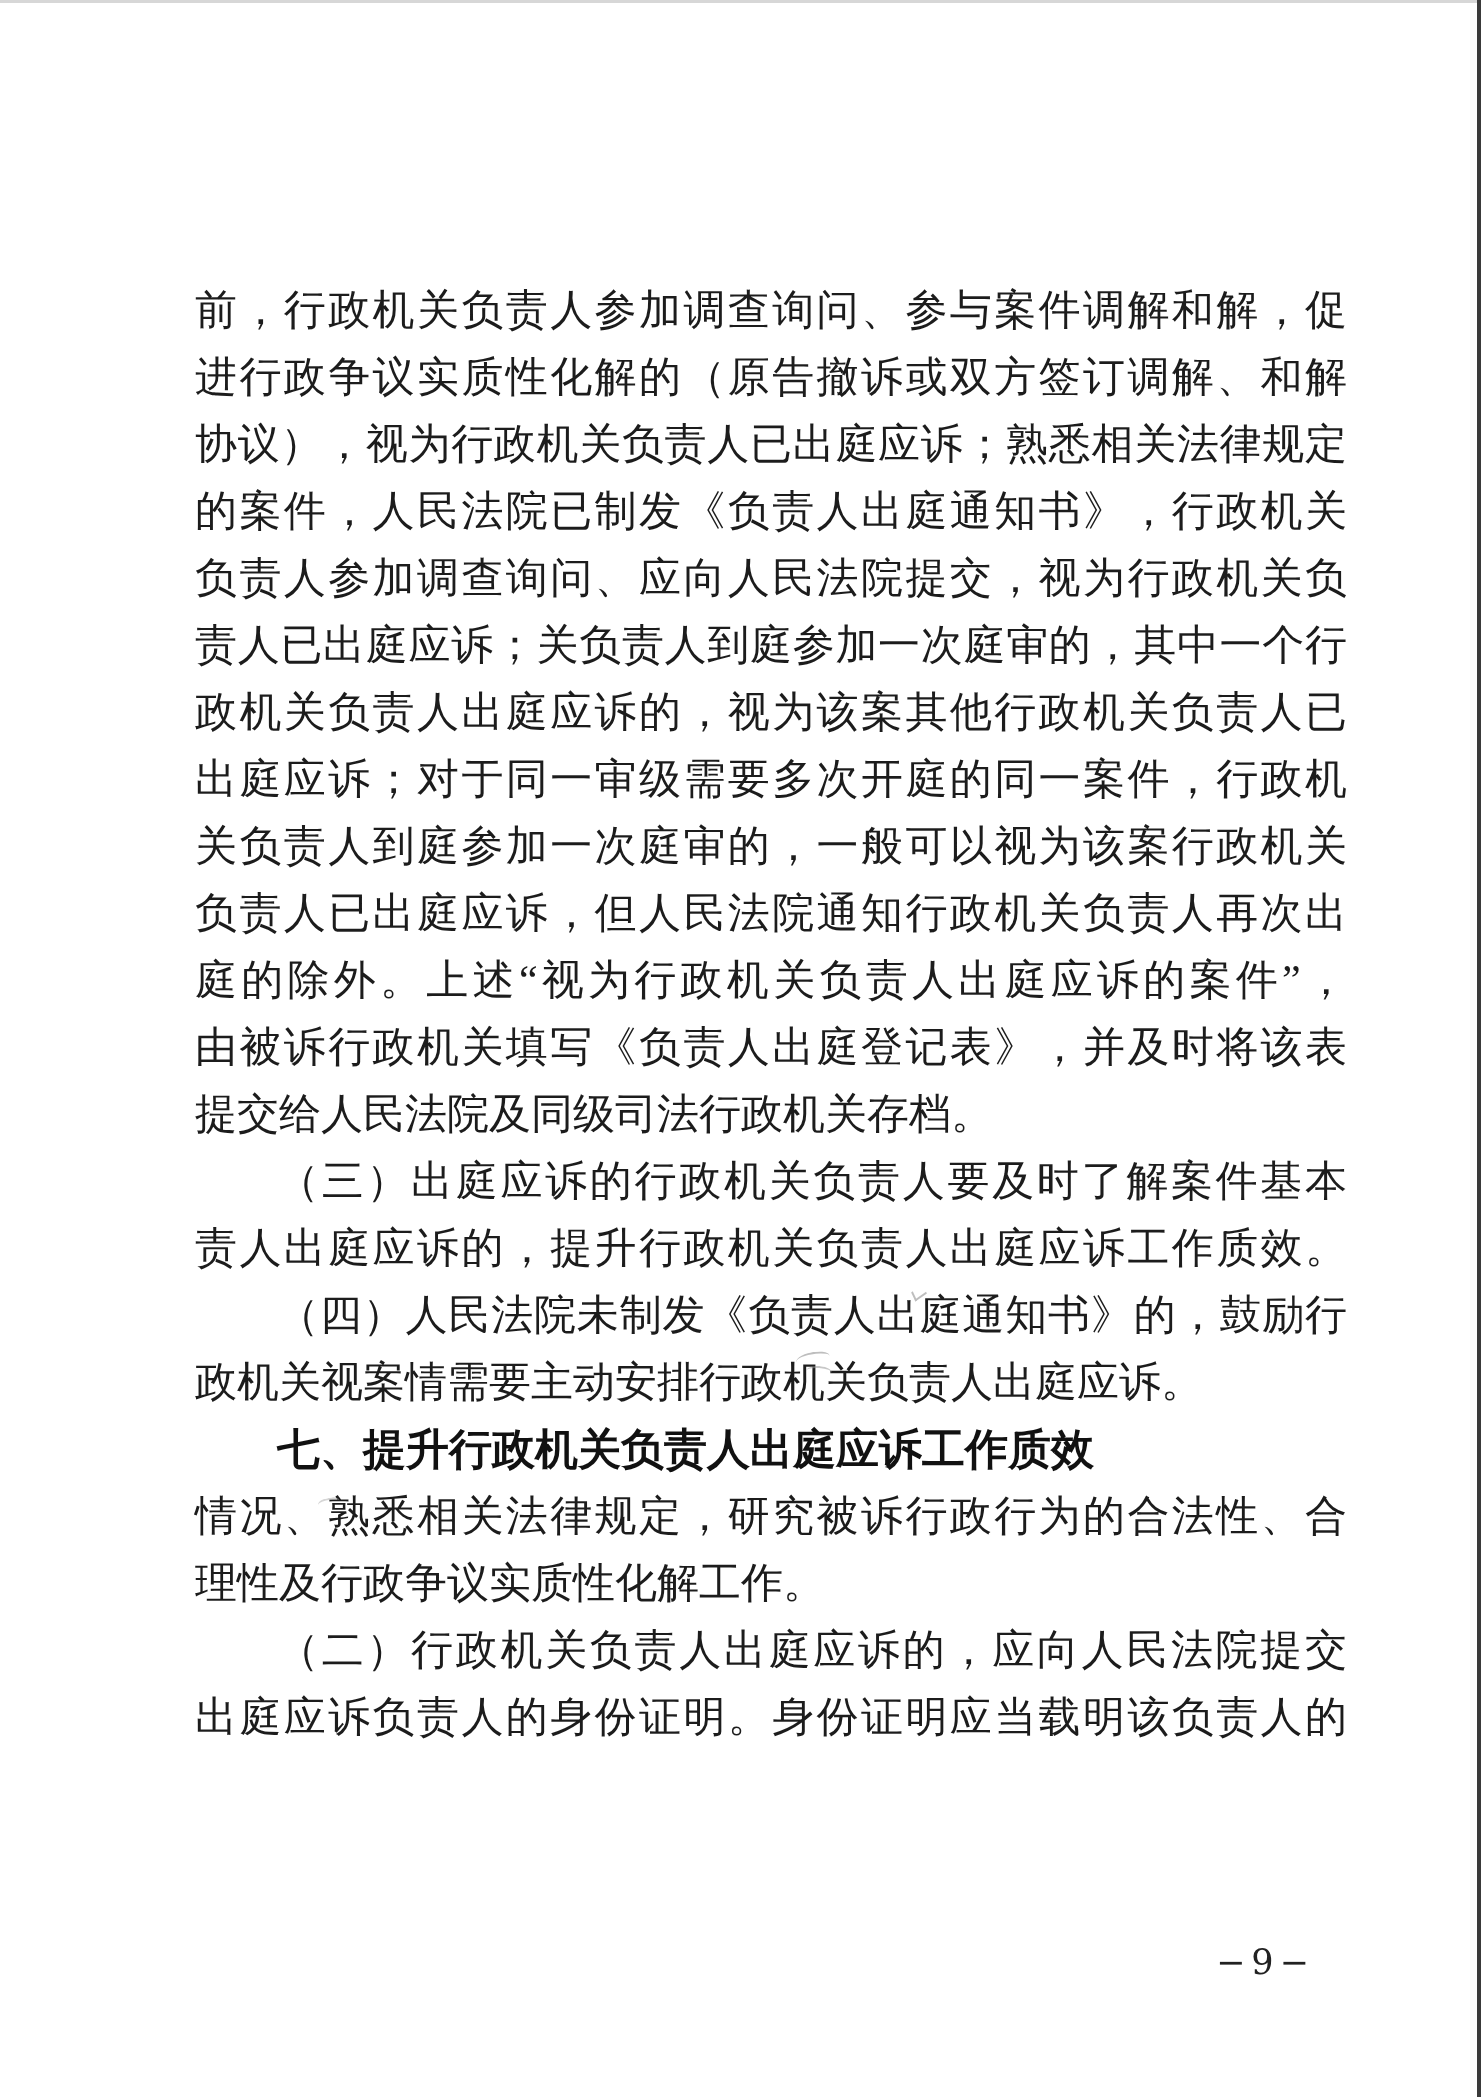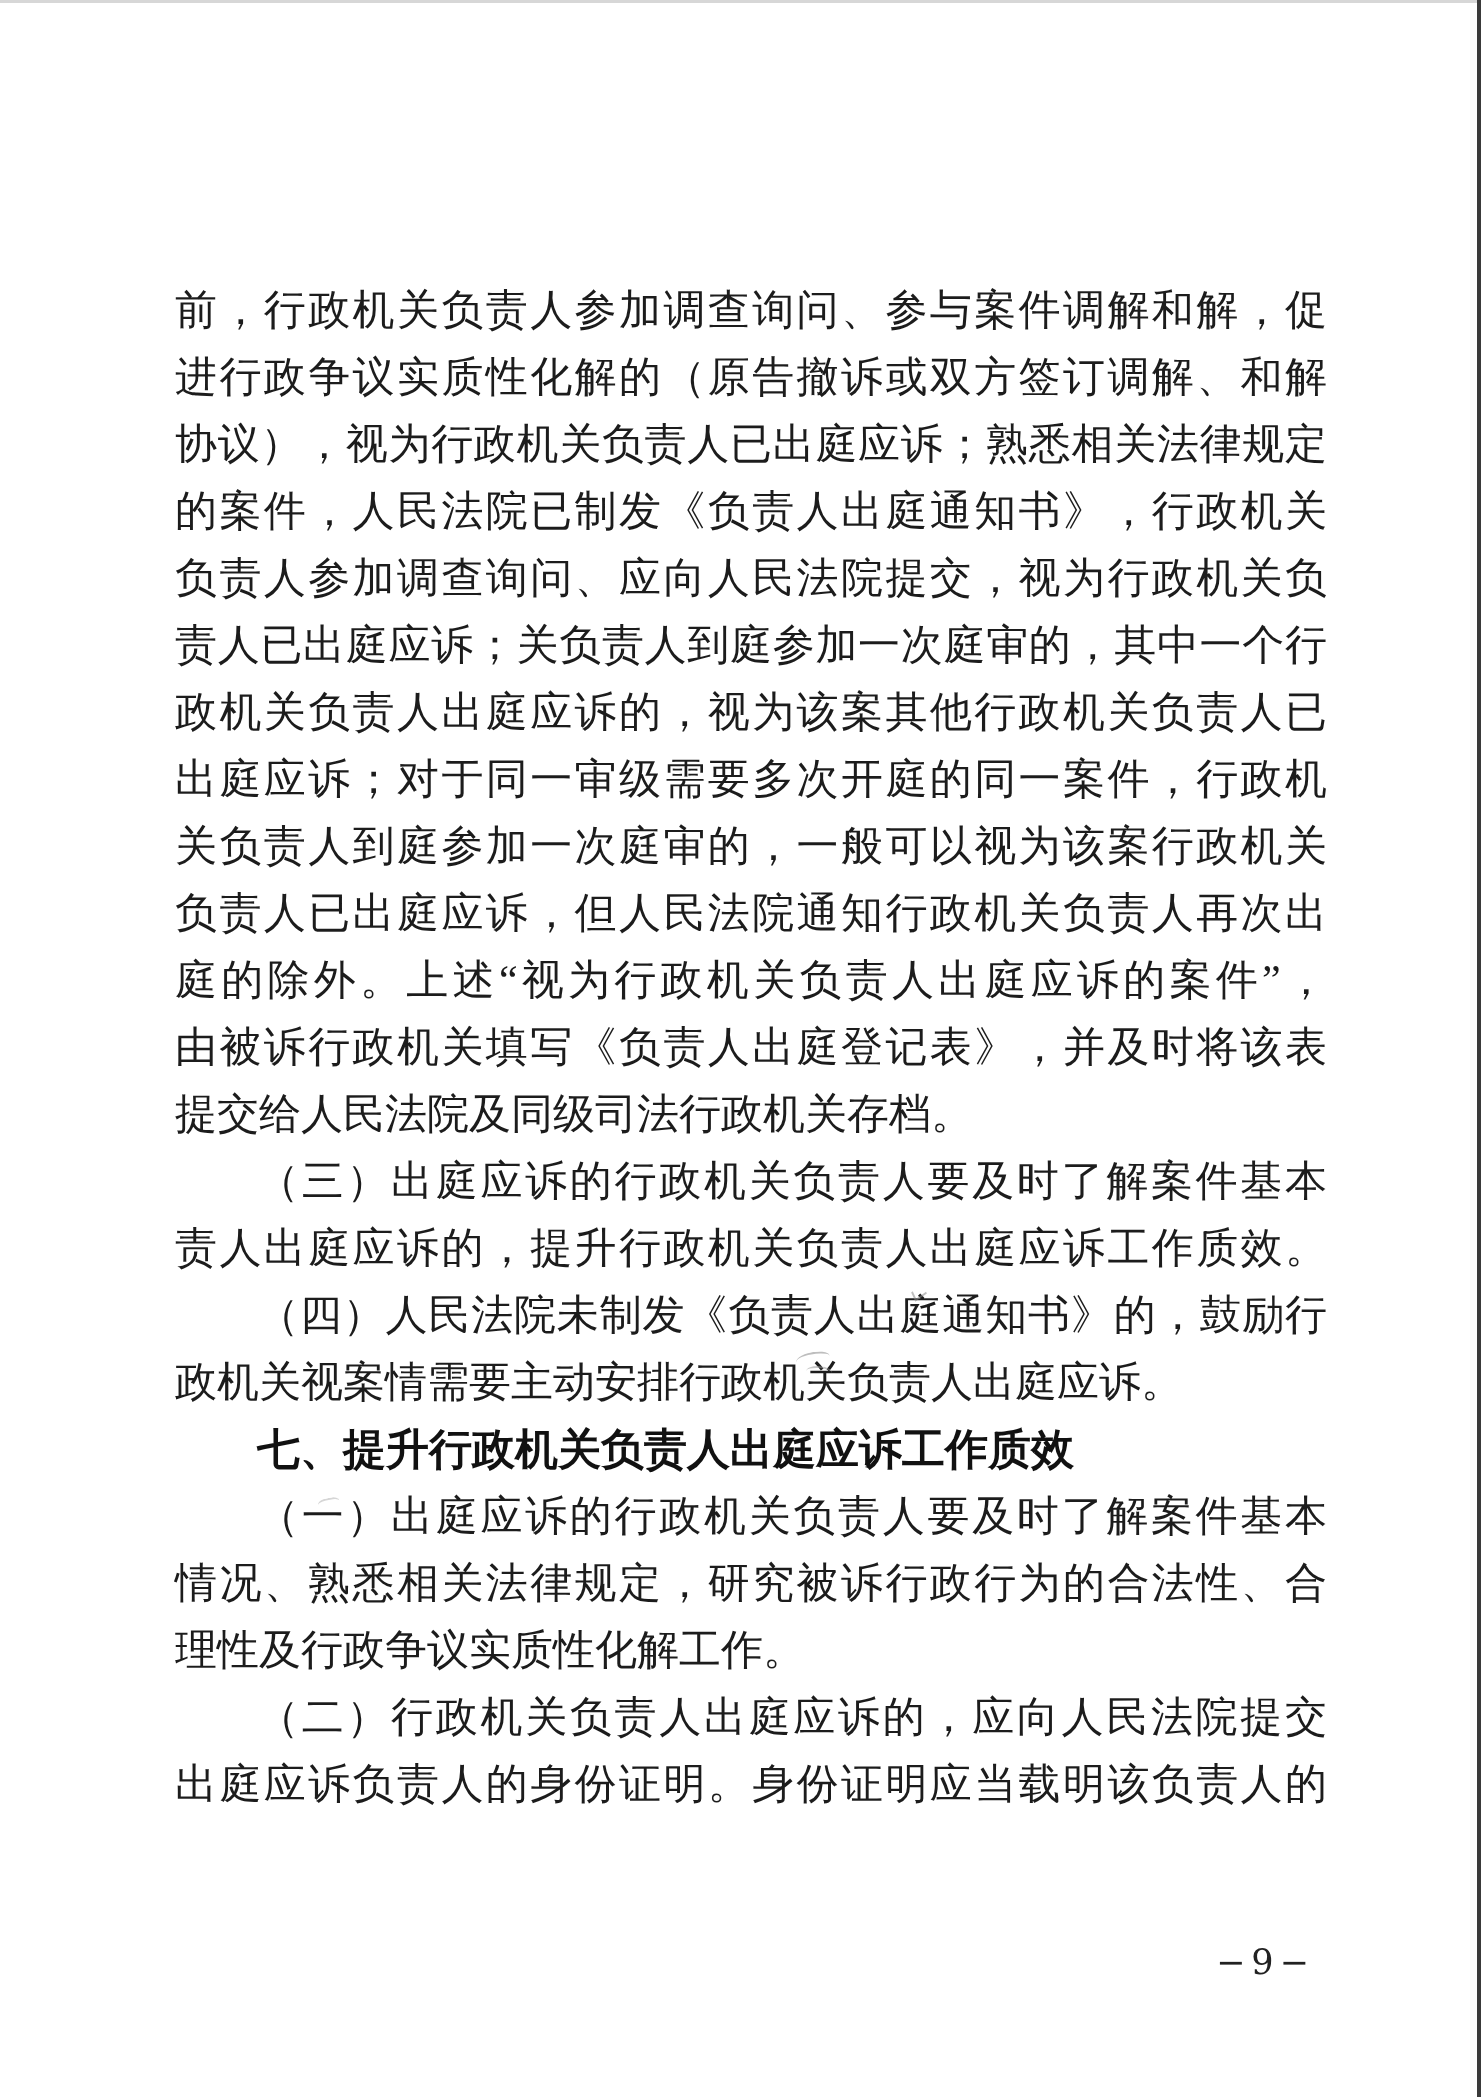--- a/index.html
+++ b/index.html
@@ -40,20 +40,21 @@
     width: 100%;
     height: 67px;
     line-height: 67px;
     font-size: 42px;
     letter-spacing: 0px;
     white-space: nowrap;
     font-family: "Liberation Serif", serif;
     
     font-weight: 400;
     text-rendering: geometricPrecision;
+    margin-left: 20px;
   }
   .line.justify {
     white-space: normal;
     text-align: justify;
     text-align-last: justify;
     text-justify: inter-character;
   }
   .line.indent {
     text-indent: 82px;
   }
@@ -128,21 +129,20 @@
       <div class="line justify">关负责人到庭参加一次庭审的，一般可以视为该案行政机关</div>
       <div class="line justify">负责人已出庭应诉，但人民法院通知行政机关负责人再次出</div>
       <div class="line justify">庭的除外。上述“视为行政机关负责人出庭应诉的案件”，</div>
       <div class="line justify">由被诉行政机关填写《负责人出庭登记表》，并及时将该表</div>
       <div class="line">提交给人民法院及同级司法行政机关存档。</div>
       <div class="line justify indent">（三）出庭应诉的行政机关负责人要及时了解案件基本</div>
       <div class="line justify">责人出庭应诉的，提升行政机关负责人出庭应诉工作质效。</div>
       <div class="line justify indent">（四）人民法院未制发《负责人出庭通知书》的，鼓励行</div>
       <div class="line">政机关视案情需要主动安排行政机关负责人出庭应诉。</div>
       <div class="line indent heading">七、提升行政机关负责人出庭应诉工作质效</div>
-      <div class="line justify indent">（一）出庭应诉的行政机关负责人要及时了解案件基本</div>
       <div class="line justify">情况、熟悉相关法律规定，研究被诉行政行为的合法性、合</div>
       <div class="line">理性及行政争议实质性化解工作。</div>
       <div class="line justify indent">（二）行政机关负责人出庭应诉的，应向人民法院提交</div>
       <div class="line justify">出庭应诉负责人的身份证明。身份证明应当载明该负责人的</div>
     </div>
 
   <div class="artifact artifact-squiggle"></div>
   <div class="artifact artifact-squiggle2"></div>
   <div class="artifact artifact-tick"></div>
   <div class="artifact artifact-smudge"></div>

